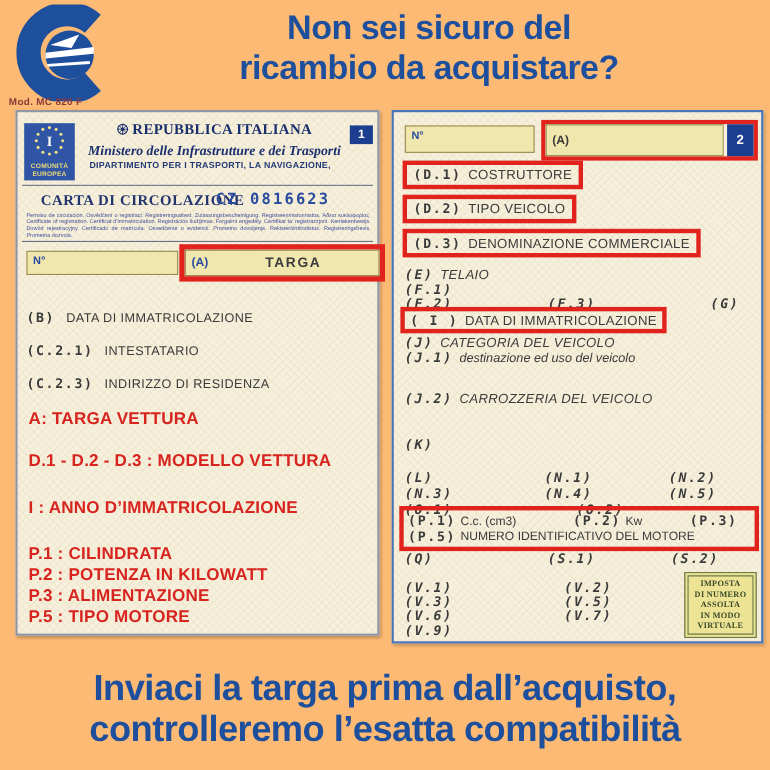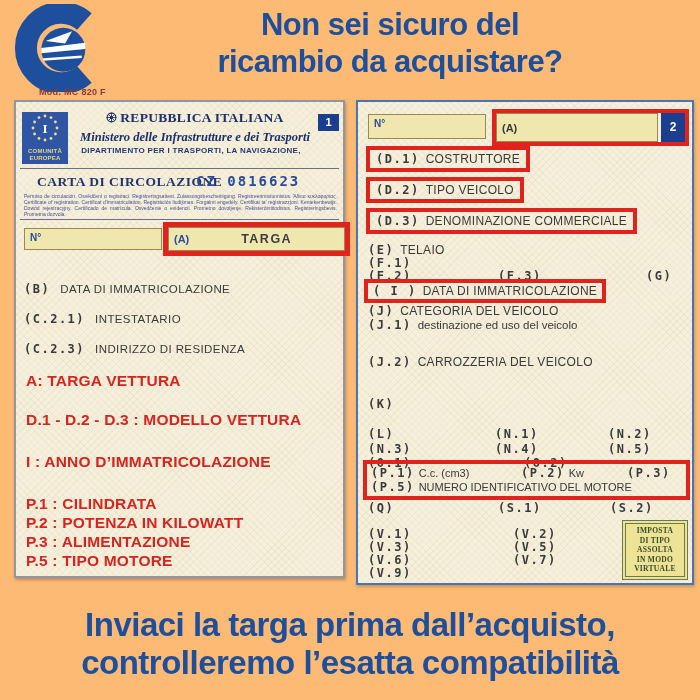--- a/index.html
+++ b/index.html
@@ -3,21 +3,21 @@
 <meta charset="utf-8">
 <style>
   * { margin:0; padding:0; box-sizing:border-box; }
   body { width:700px; height:700px; background:#ffffff; font-family:"Liberation Sans", sans-serif; position:relative; overflow:hidden; }
   .page { position:absolute; inset:0; width:700px; height:700px; background:#fdba74; }
 
   
   .title-block { position:absolute; left:100px; top:6px; width:580px; text-align:center; color:#1d4f9c; font-weight:bold; font-size:31px; line-height:37px; letter-spacing:-0.5px; }
   .footer-block { position:absolute; left:0; top:606px; width:700px; text-align:center; color:#1d4f9c; font-weight:bold; font-size:33px; line-height:38px; letter-spacing:-0.5px; }
 
-  .mod-label { position:absolute; left:8px; top:87px; font-size:9px; font-weight:bold; color:#8a3a3a; letter-spacing:0.3px;margin-left:31px; }
+  .mod-label { position:absolute; left:8px; top:87px; font-size:9px; font-weight:bold; color:#8a3a3a; letter-spacing:0.3px; }
 
   
   .doc { position:absolute; background-color:#f5efdc;
          background-image:
            repeating-linear-gradient(45deg, rgba(196,174,110,0.10) 0 1px, transparent 1px 5px),
            repeating-linear-gradient(-45deg, rgba(196,174,110,0.10) 0 1px, transparent 1px 5px); }
   .doc1 { left:14px; top:100px; width:331px; height:478px; border:2px solid #9097a4; box-shadow:1px 2px 3px rgba(0,0,0,0.25); }
   .doc2 { left:356px; top:100px; width:338px; height:485px; border:2px solid #4a74b8; box-shadow:1px 2px 3px rgba(0,0,0,0.2); }
 
   .abs { position:absolute; }
@@ -55,21 +55,21 @@
   .ann-p div { line-height:19px; }
 
   
   .n-field-2 { left:10px; top:12px; width:118px; height:25px; }
   .a-box-2 { left:134px; top:7px; width:197px; height:37px; display:flex; align-items:stretch; }
   .a-box-2 .field-inner { flex:1; background:#f0e7ae; border:1px solid #9a8a50; display:flex; align-items:center; }
   .a-box-2 .a-code2 { font-size:11px; font-weight:bold; color:#3a3a3a; padding-left:5px; }
   .gap2 { width:3px; background:#f5efdc; }
   .pagenum-2 { width:24px; height:auto; line-height:29px; font-size:12px; }
 
-  .doc2 .line { position:absolute; white-space:nowrap; font-size:12px; }
+  .doc2 .line { position:absolute; white-space:nowrap; font-size:12px;font-style:italic; }
   .doc2 .code { font-size:12px; }
   .doc2 .label { font-size:12px; color:#3a3a3a; margin-left:6px; letter-spacing:0.3px; }
   .doc2 .label-lc { font-size:11.5px; color:#3a3a3a; margin-left:6px; }
   .inline-redbox { display:inline-flex; align-items:center; border:4px solid #e2231d; padding:2px 6px; background:transparent; }
   .cell { display:inline-block; }
 
   .p-box { left:5px; top:358px; width:327px; border:4px solid #e2231d; padding:2px 4px; font-size:12px; }
   .p-box .pline { display:flex; line-height:14px; white-space:nowrap; }
   .p-box .c1 { width:150px; } .p-box .c2 { width:106px; }
   .p-box .plabel { font-size:11px; color:#3a3a3a; margin-left:4px; }
@@ -263,21 +263,21 @@
     </div>
     <div class="line" style="left:10px; top:451px;">
       <span class="code cell" style="width:145px;">(V.6)</span><span class="code">(V.7)</span>
     </div>
     <div class="line" style="left:10px; top:464px;">
       <span class="code">(V.9)</span>
     </div>
 
     <div class="abs stamp">
       <div>IMPOSTA</div>
-      <div>DI TIPO</div>
+      <div>DI NUMERO</div>
       <div>ASSOLTA</div>
       <div>IN MODO</div>
       <div>VIRTUALE</div>
     </div>
   </div>
 
   <div class="footer-block">
     <div>Inviaci la targa prima dall’acquisto,</div>
     <div>controlleremo l’esatta compatibilità</div>
   </div>

